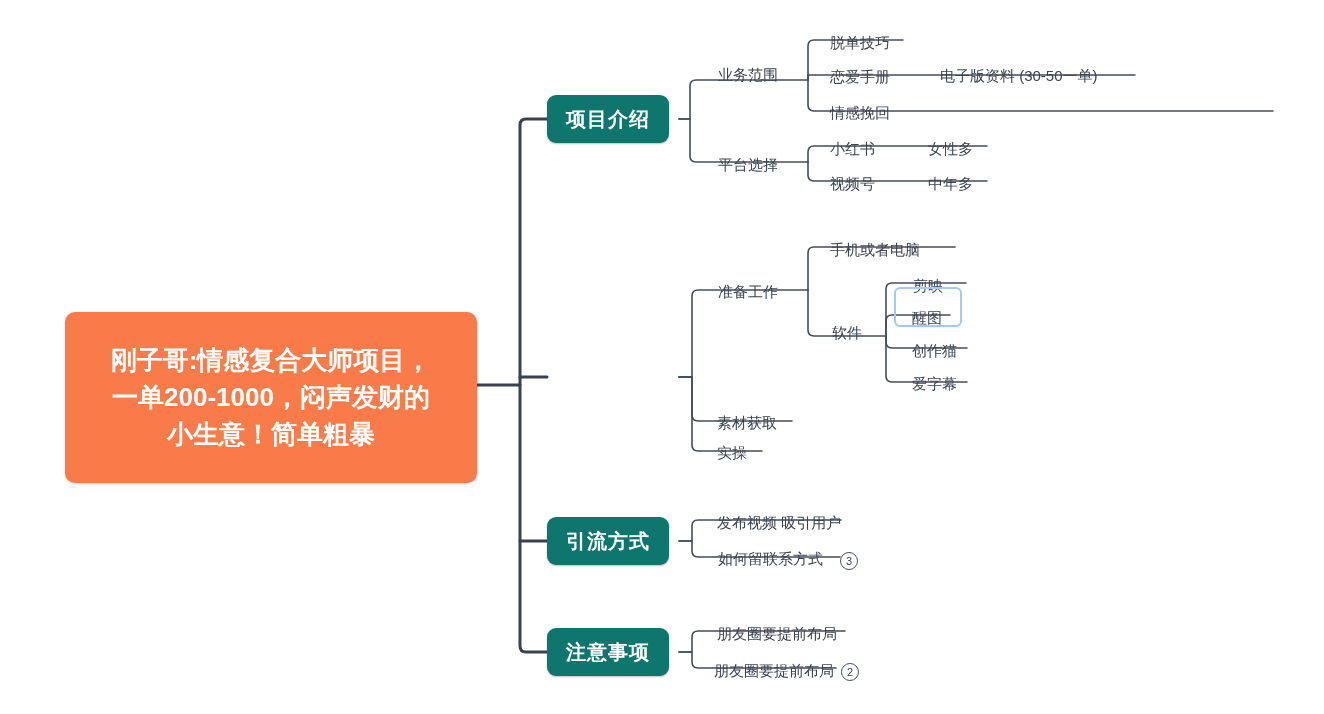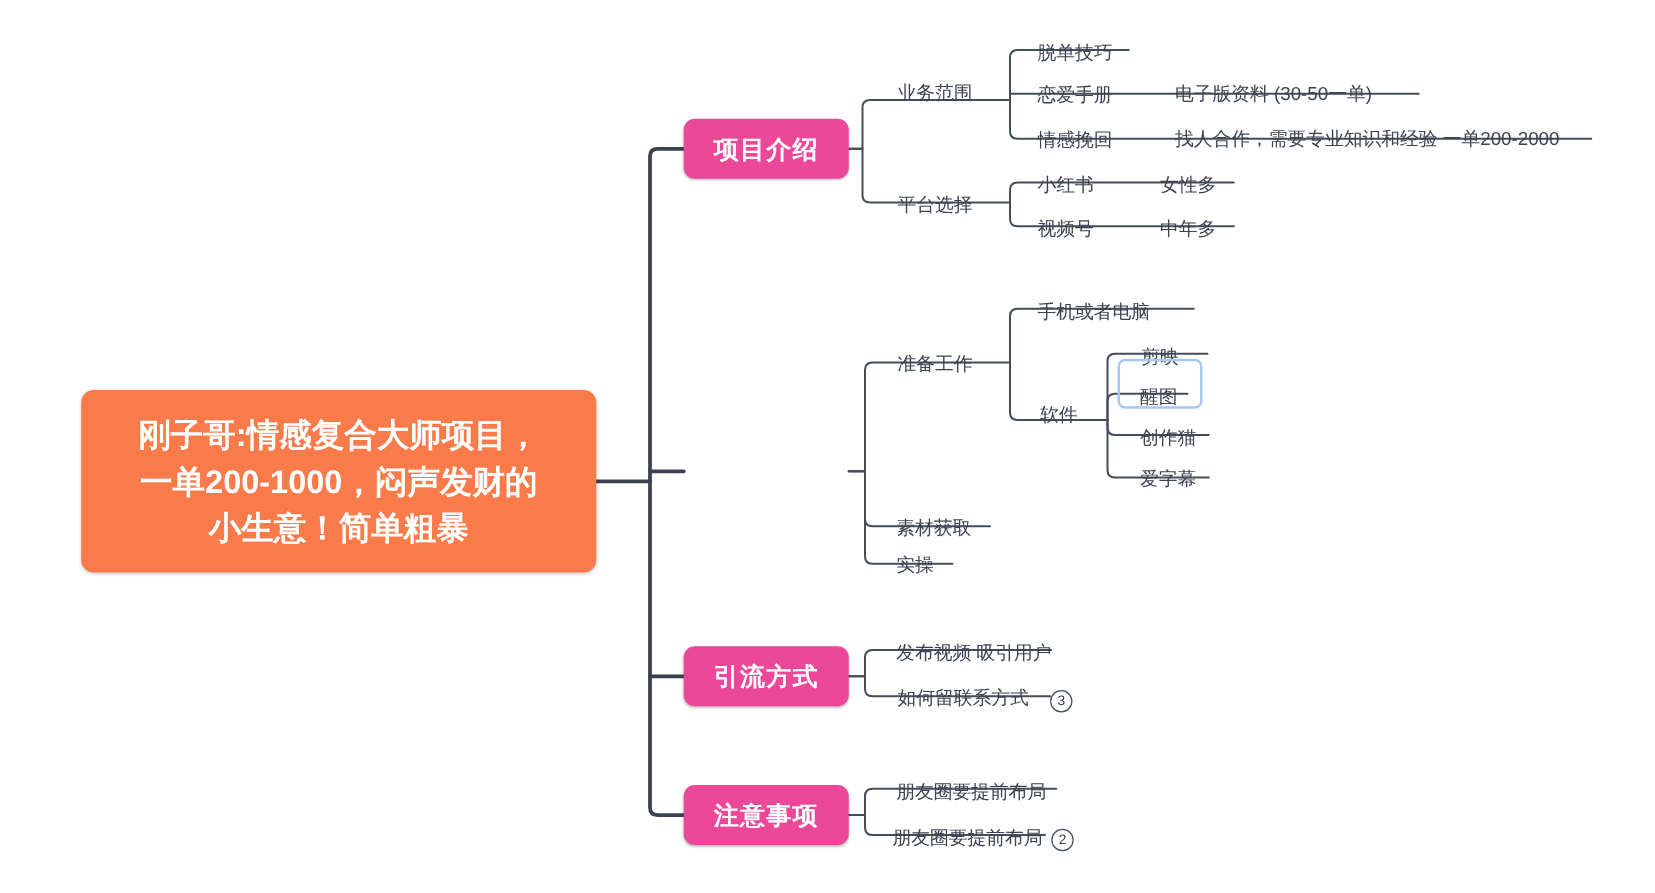--- a/index.html
+++ b/index.html
@@ -16,34 +16,34 @@
     font-size:15px;
     color:#3c4350;
     white-space:nowrap;
     line-height:18px;
     cursor:default;
     margin-top:15px;
   }
   .main-topic{
     position:absolute;
     left:547px;
-    width:132px;height:48px;
-    background:#ec4899;
+    width:122px;height:48px;
+    background:#0f766e;
     border-radius:9px;
     color:#ffffff;
     font-size:20px;
     font-weight:bold;
     display:flex;align-items:center;justify-content:center;
     letter-spacing:1px;
     box-shadow:0 1px 2px rgba(0,0,0,0.25);
   }
   .root-topic{
     position:absolute;
     left:65px;top:312px;
-    width:412px;height:146px;
+    width:412px;height:171px;
     background:#f97b4a;
     border-radius:10px;
     color:#ffffff;
     font-size:26px;
     font-weight:bold;
     line-height:37px;
     text-align:center;
     display:flex;align-items:center;justify-content:center;
     white-space:pre-line;
     box-shadow:0 1px 3px rgba(0,0,0,0.2);
@@ -120,21 +120,20 @@
 
   <div class="main-topic" style="top:95px">项目介绍</div>
   <div class="main-topic" style="top:628px">注意事项</div>
   <div class="main-topic" style="top:517px">引流方式</div>
 
   <div class="label" style="left:718px;top:51px">业务范围</div>
   <div class="label" style="left:830px;top:19px">脱单技巧</div>
   <div class="label" style="left:830px;top:53px">恋爱手册</div>
   <div class="label" style="left:940px;top:52px">电子版资料 (30-50一单)</div>
   <div class="label" style="left:830px;top:89px">情感挽回</div>
-  <div class="label" style="left:940px;top:88px">找人合作，需要专业知识和经验 一单200-2000</div>
   <div class="label" style="left:718px;top:141px">平台选择</div>
   <div class="label" style="left:830px;top:125px">小红书</div>
   <div class="label" style="left:928px;top:125px">女性多</div>
   <div class="label" style="left:830px;top:160px">视频号</div>
   <div class="label" style="left:928px;top:160px">中年多</div>
 
   <div class="label" style="left:718px;top:268px">准备工作</div>
   <div class="label" style="left:830px;top:226px">手机或者电脑</div>
   <div class="label" style="left:832px;top:309px">软件</div>
   <div class="label" style="left:913px;top:262px">剪映</div>

